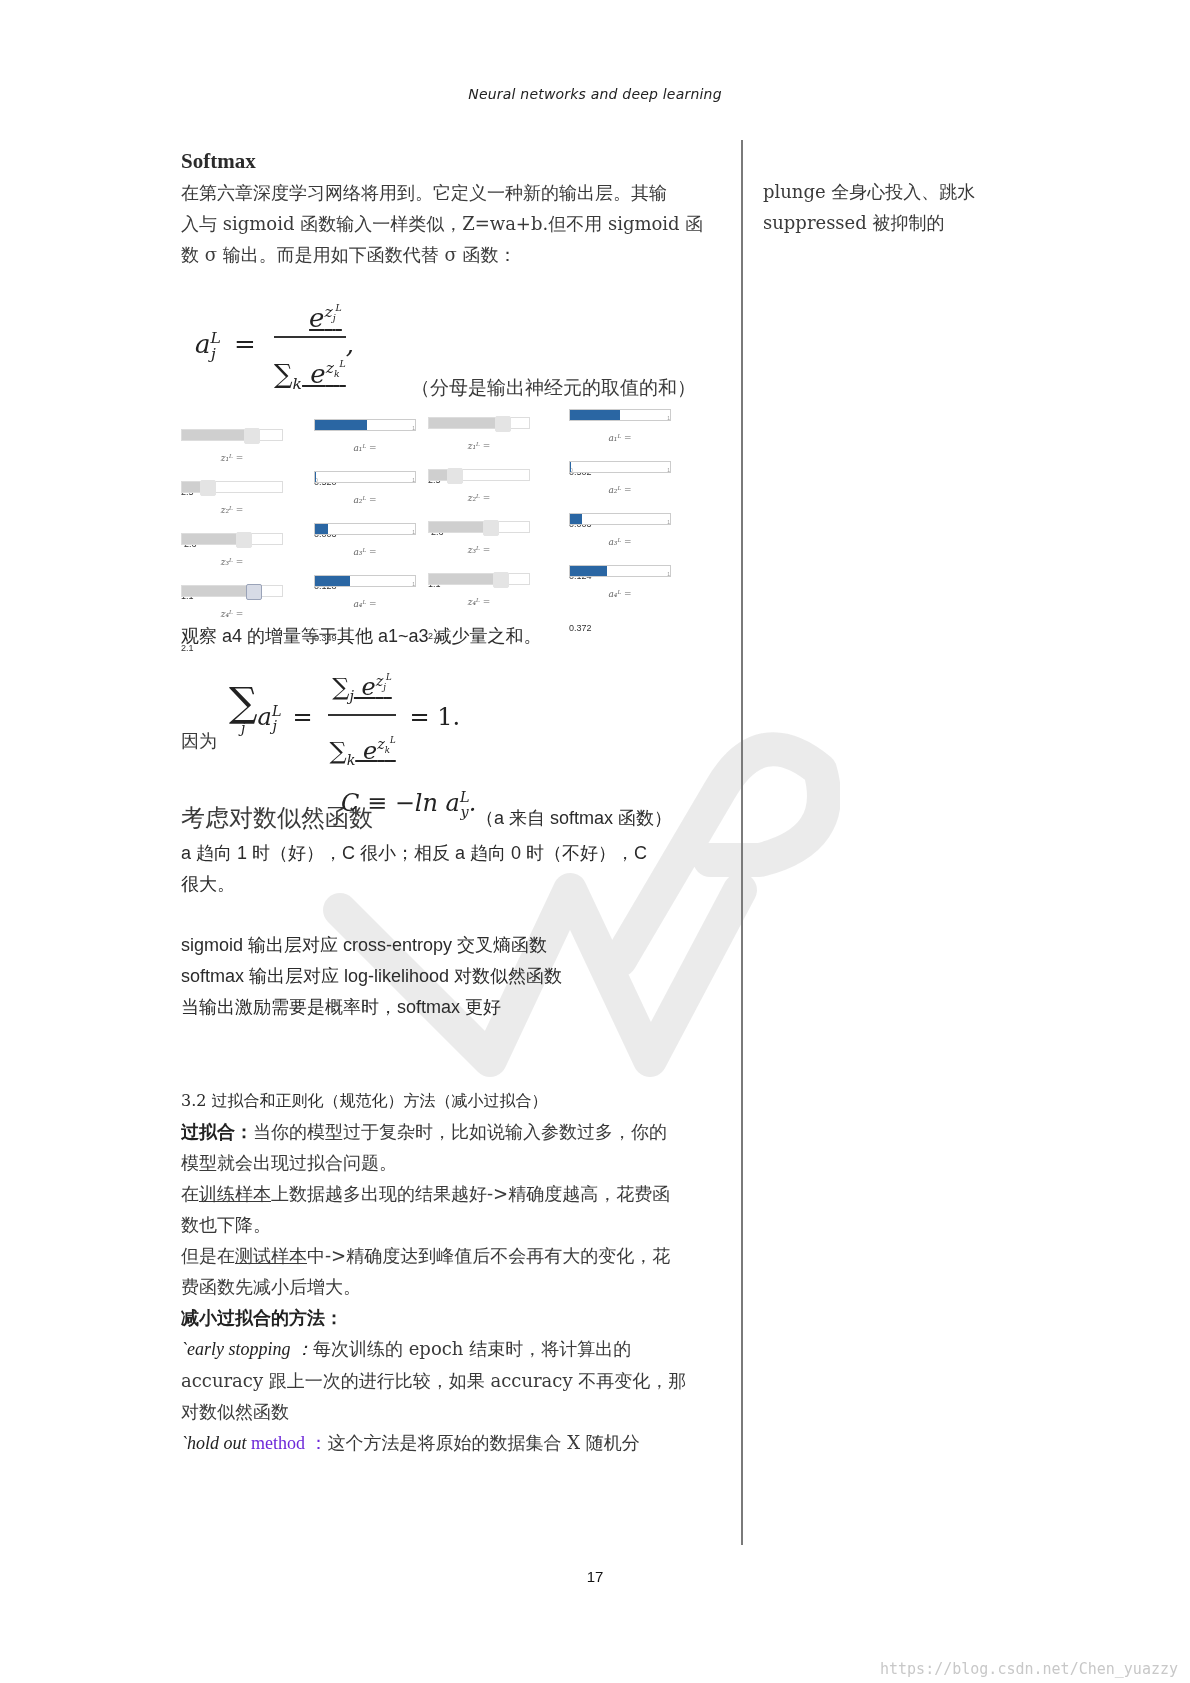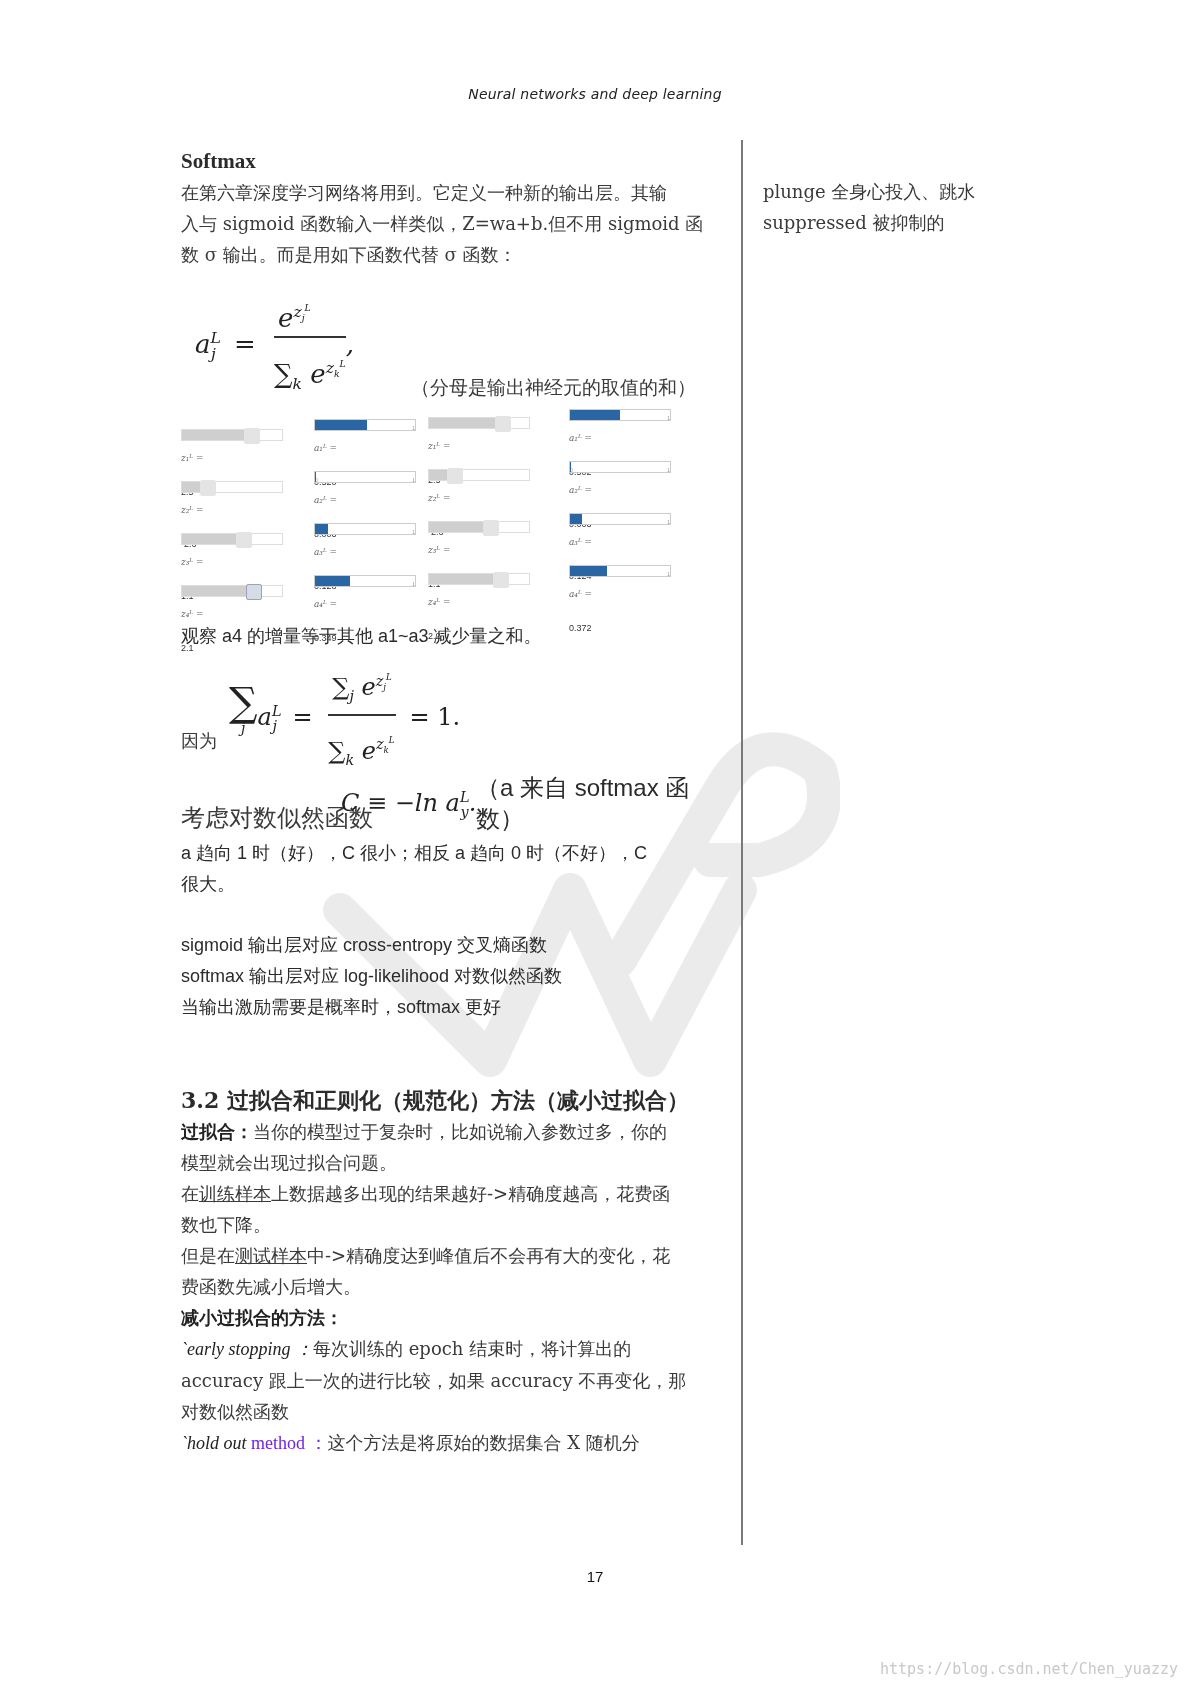--- a/index.html
+++ b/index.html
@@ -10,50 +10,50 @@
   .vline { position:absolute; left:741px; top:140px; width:2px; height:1405px; background:#7a7a7a; }
   .main { position:absolute; left:181px; top:146px; width:545px; font-size:18px; line-height:31px; }
   .side { position:absolute; left:763px; top:176px; width:330px; font-size:18px; line-height:31px; color:#3a3a3a; }
   .h-soft { font-family:"Liberation Serif", serif; font-weight:bold; font-size:21px; color:#2b2b2b; }
   p { margin:0; }
   .gray { color:#3a3a3a; }
   .sans { font-family:"Liberation Sans", sans-serif; }
   .ser { font-family:"Liberation Serif", serif; }
   .math { font-family:"DejaVu Serif", serif; font-style:italic; color:#222; }
   .formula1 { position:relative; height:90px; margin-top:22px; margin-left:14px; font-size:26px; }
-  .frac { display:inline-block; vertical-align:middle; text-align:left; }
+  .frac { display:inline-block; vertical-align:middle; text-align:right;text-decoration:underline; }
   .frac .num { display:block; padding:0 4px 2px; border-bottom:2px solid #333; }
   .frac .den { display:block; padding-top:10px; }
   sup, sub { font-size:60%; }
   .note1 { text-align:right; padding-right:30px; margin-top:-10px; font-size:19px; }
   .sliders { position:relative; height:198px; margin-top:8px; font-family:"Liberation Sans", sans-serif; font-size:9px; color:#333; }
   .col { position:absolute; top:0; }
   .row { position:relative; height:46px; }
   .zslider { position:relative; width:100px; height:10px; border:1px solid #ddd; background:#fff; margin-top:6px; }
   .zslider .fill { position:absolute; left:0; top:0; height:10px; background:#cfcfcf; }
   .zslider .knob { position:absolute; top:-2px; width:14px; height:14px; background:#e4e4e4; border:1px solid #e4e4e4; border-radius:2px; }
   .zslider .knob.active { background:#d7dbe6; border-color:#9aa3b8; }
   .abar { position:relative; width:100px; height:10px; border:1px solid #ccc; background:#fff; margin-top:6px; }
   .abar .fill { position:absolute; left:0; top:0; height:10px; background:#2a66a3; }
   .abar .tick0, .abar .tick1 { position:absolute; top:-7px; font-size:5px; color:#999; }
   .abar .tick0 { left:0; } .abar .tick1 { right:0; }
-  .lab { font-family:"DejaVu Serif", serif; font-style:italic; font-size:9px; color:#666; margin-top:2px; }
+  .lab { font-family:"DejaVu Serif", serif; font-style:italic; font-size:9px; color:#666; margin-top:2px;text-align:center; }
   .val { font-size:9px; color:#333; margin-top:3px; }
   .formula2 { position:relative; height:98px; margin-top:6px; }
   .formula2 .because { position:absolute; left:0; bottom:0; font-size:18px; }
   .formula2 .eq { position:absolute; left:48px; top:4px; font-size:24px; }
   .bigsum { font-size:40px; font-style:normal; vertical-align:middle; }
   .formula3 { position:relative; height:52px; margin-top:26px; }
   .formula3 .lbl { position:absolute; left:0; bottom:0; font-size:24px; }
   .formula3 .eq { position:absolute; left:160px; top:0; font-size:24px; }
-  .formula3 .aside { position:absolute; left:295px; bottom:0; font-size:24px; }
+  .formula3 .aside { position:absolute; left:295px; bottom:0; font-size:18px; }
   .bold { font-weight:bold; }
   .u { text-decoration:underline; }
   .it { font-style:italic; }
-  .sect { font-weight:bold; font-size:22px; margin-top:62px; }
+  .sect { font-weight:normal; font-size:16px; margin-top:62px; }
   .pagenum { position:absolute; left:0; width:1190px; top:1568px; text-align:center;
              font-family:"Liberation Sans", sans-serif; font-size:15px; color:#111; }
   .csdn { position:absolute; right:12px; top:1660px; font-family:"DejaVu Sans Mono", monospace; font-size:15px; color:#c8c8c8; }
   .wm { position:absolute; left:320px; top:660px; width:520px; height:420px; pointer-events:none; opacity:0.55; }
 </style>
 </head>
 <body>
 
 <svg class="wm" viewBox="0 0 520 420">
   <g fill="none" stroke="#dcdcdc" stroke-width="34" stroke-linecap="round" stroke-linejoin="round">

